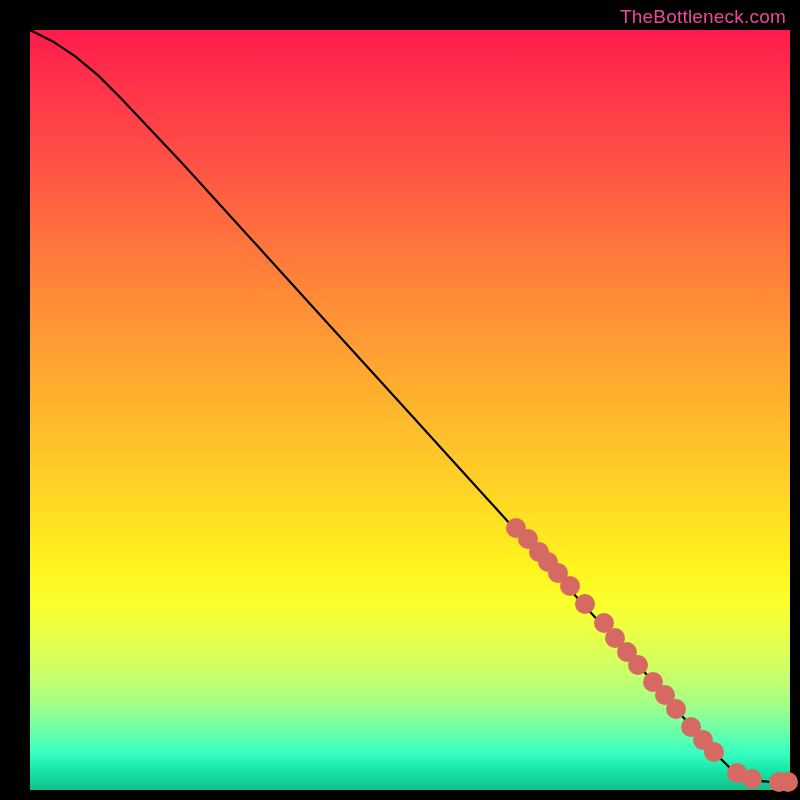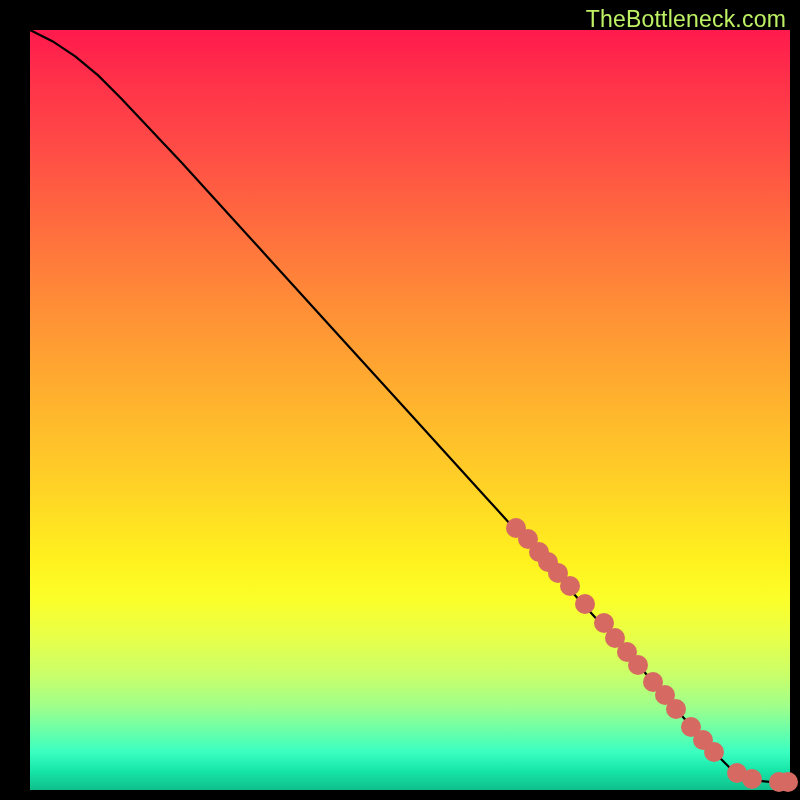--- a/index.html
+++ b/index.html
@@ -14,22 +14,22 @@
   .frame {
     position: relative;
     width: 800px;
     height: 800px;
     background: #000000;
   }
   .watermark {
     position: absolute;
     top: 6px;
     right: 14px;
-    color: #bef264;
-    font-size: 23px;
+    color: #ec4899;
+    font-size: 19px;
     font-weight: 500;
     letter-spacing: 0.2px;
     z-index: 20;
   }
   .plot {
     position: absolute;
     left: 30px;
     top: 30px;
     width: 760px;
     height: 760px;

